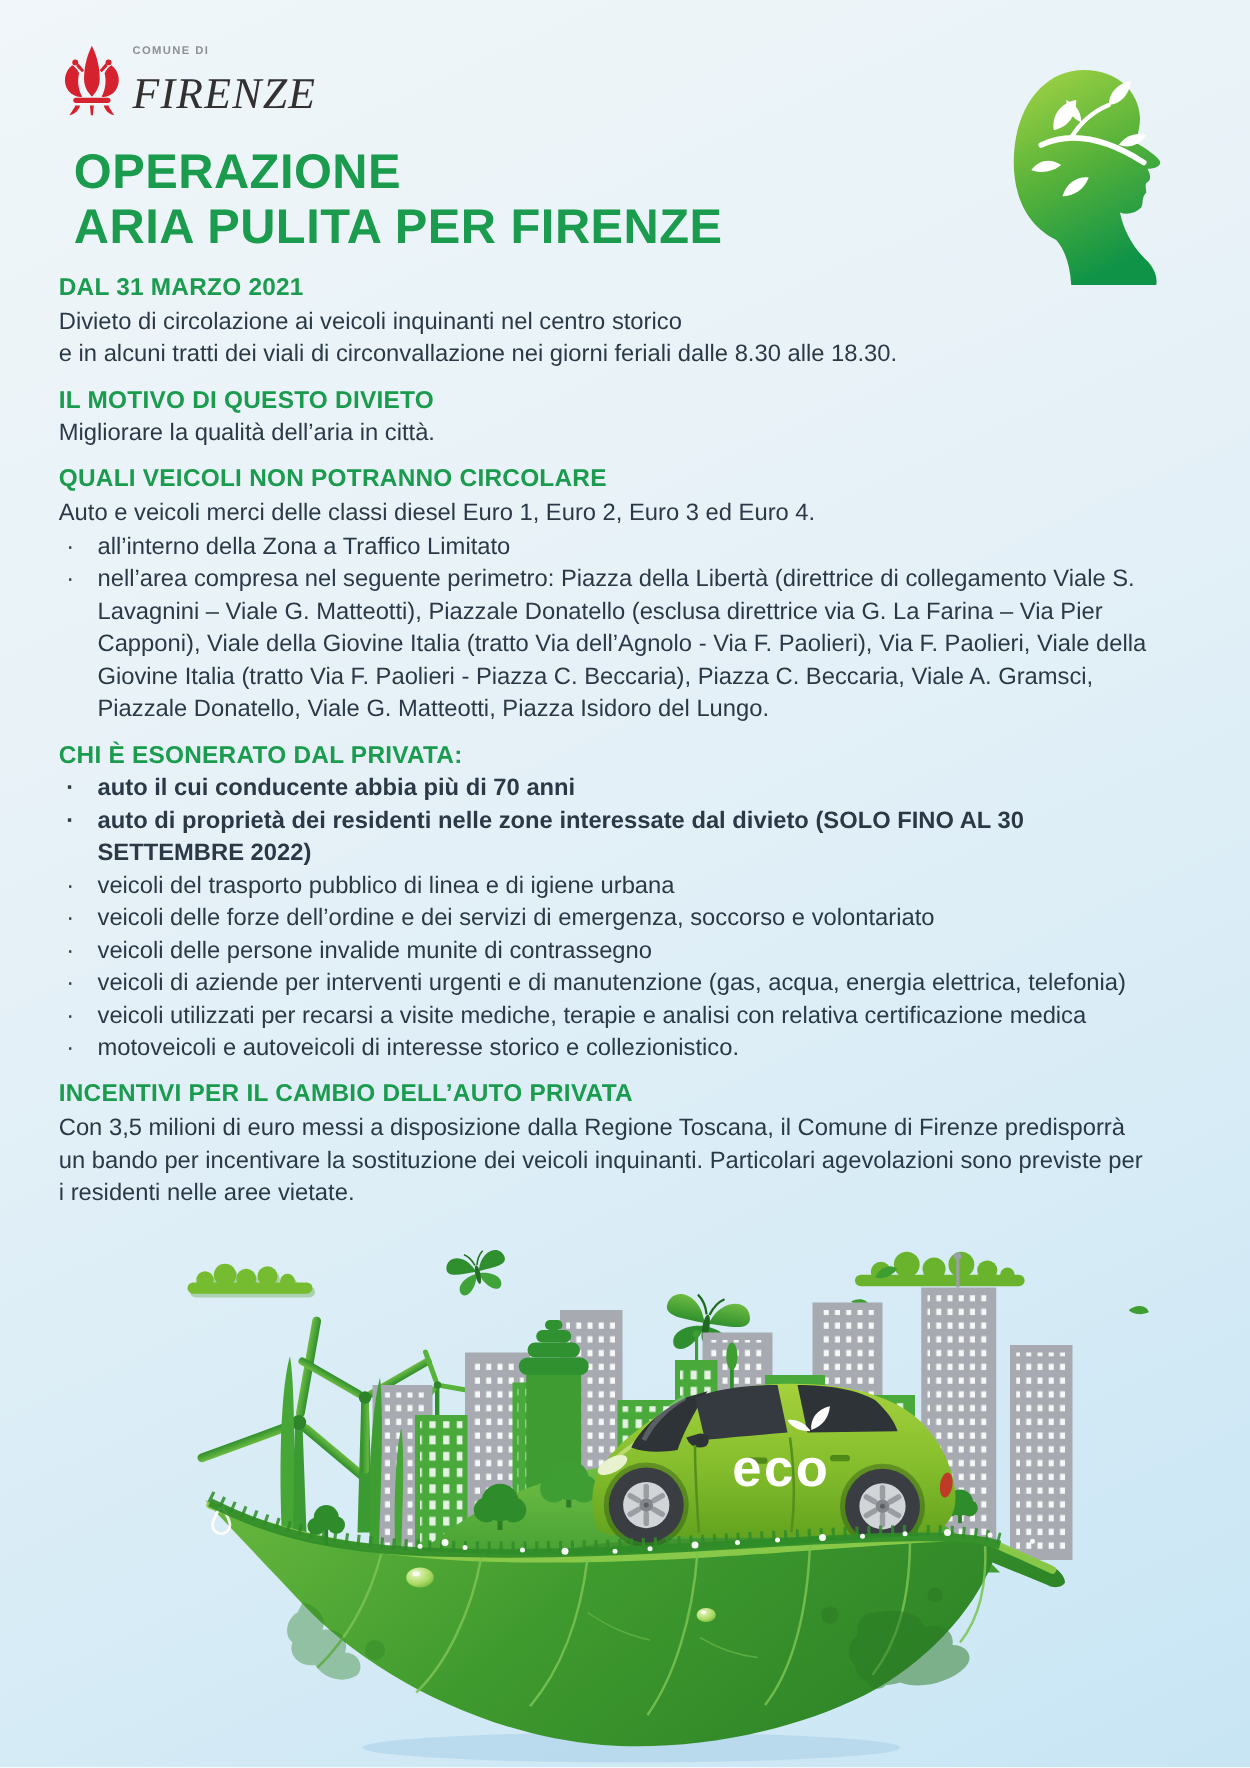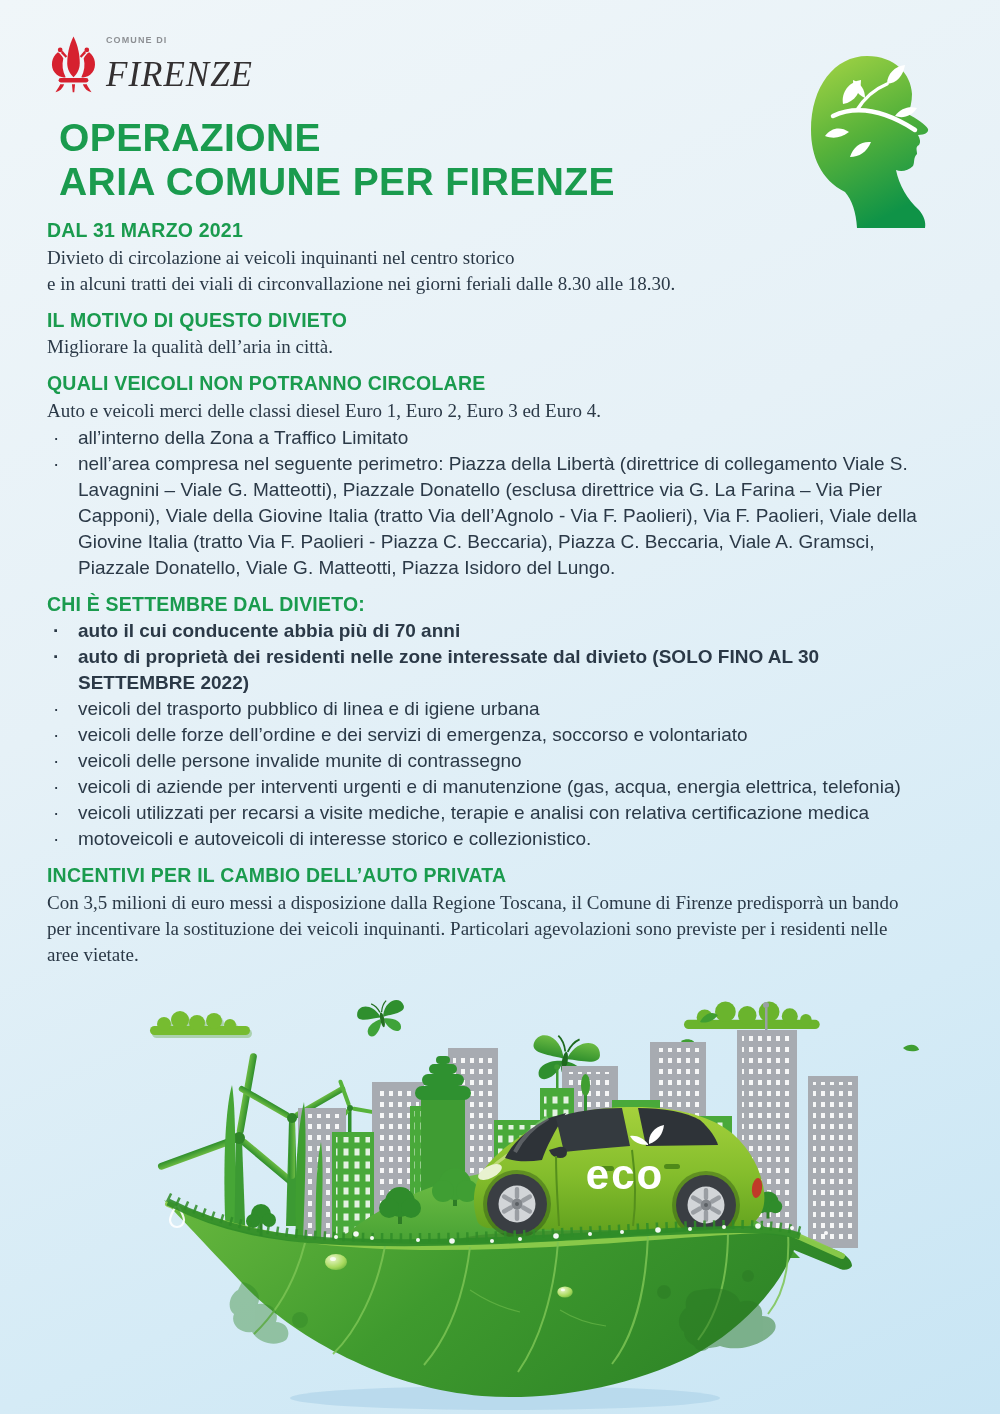--- a/index.html
+++ b/index.html
@@ -13,21 +13,21 @@
   
   .logo{position:absolute;left:50px;top:34px;display:flex;align-items:center;gap:9px;}
   .logo-text{display:flex;flex-direction:column;line-height:1;}
   .logo-comune{font-size:9px;letter-spacing:1.1px;color:#8d9094;font-weight:bold;margin-bottom:12px;}
   .logo-city{font-family:"Liberation Serif","DejaVu Serif",serif;font-size:35px;color:#333031;letter-spacing:1px;font-style:italic;}
   .head-icon{position:absolute;left:806px;top:52px;}
   
   .content{position:absolute;left:47px;top:116px;width:874px;}
   h1{margin:0 0 8px 12px;font-size:39px;line-height:1.12;font-weight:800;color:#1a9b4e;letter-spacing:.4px;}
   h2{margin:12px 0 3px 0;font-size:19.5px;line-height:1.15;font-weight:800;color:#1a9b4e;letter-spacing:.2px;}
-  p{margin:0;font-size:19px;line-height:1.37;color:#2b3947;font-family:Liberation Serif, serif;}
+  p{margin:0;font-size:19px;line-height:1.37;color:#2b3947;}
   .pline{display:block;}
   ul{margin:1px 0 0 0;padding:0;list-style:none;}
   li{position:relative;padding-left:31px;font-size:19px;line-height:1.37;color:#2b3947;}
   li::before{content:"\00B7";position:absolute;left:6px;top:0;color:#2b3947;}
   li.bold{font-weight:bold;}
   
   .illus{position:absolute;left:0;bottom:0;width:1000px;height:424px;display:block;}
 </style>
 </head>
 <body>
@@ -75,41 +75,41 @@
       <path d="M58,46 C50,42 46,36 46,28 C54,31 58,38 58,46 Z"></path>
       <path d="M42,80 C34,86 26,87 18,84 C24,76 33,74 42,80 Z"></path>
       <path d="M64,90 C60,100 52,105 43,105 C46,95 54,89 64,90 Z"></path>
       <path d="M88,64 C94,56 102,54 110,56 C105,64 96,67 88,64 Z"></path>
     </g>
   </svg>
 
   <div class="content">
     <h1>
       <span class="pline">OPERAZIONE</span>
-      <span class="pline">ARIA COMUNE PER FIRENZE</span>
+      <span class="pline">ARIA PULITA PER FIRENZE</span>
     </h1>
 
     <h2 style="margin-top:16px;">DAL 31 MARZO 2021</h2>
     <p>
       <span class="pline">Divieto di circolazione ai veicoli inquinanti nel centro storico</span>
       <span class="pline">e in alcuni tratti dei viali di circonvallazione nei giorni feriali dalle 8.30 alle 18.30.</span>
     </p>
 
     <h2>IL MOTIVO DI QUESTO DIVIETO</h2>
     <p>Migliorare la qualità dell’aria in città.</p>
 
     <h2>QUALI VEICOLI NON POTRANNO CIRCOLARE</h2>
     <p>Auto e veicoli merci delle classi diesel Euro 1, Euro 2, Euro 3 ed Euro 4.</p>
 
     <ul>
       <li>all’interno della Zona a Traffico Limitato</li>
       <li>nell’area compresa nel seguente perimetro: Piazza della Libertà (direttrice di collegamento Viale S. Lavagnini – Viale G. Matteotti), Piazzale Donatello (esclusa direttrice via G. La Farina – Via Pier Capponi), Viale della Giovine Italia (tratto Via dell’Agnolo - Via F. Paolieri), Via F. Paolieri, Viale della Giovine Italia (tratto Via F. Paolieri - Piazza C. Beccaria), Piazza C. Beccaria, Viale A. Gramsci, Piazzale Donatello, Viale G. Matteotti, Piazza Isidoro del Lungo.</li>
     </ul>
 
-    <h2>CHI È SETTEMBRE DAL DIVIETO:</h2>
+    <h2>CHI È ESONERATO DAL PRIVATA:</h2>
     <ul>
       <li class="bold">auto il cui conducente abbia più di 70 anni</li>
       <li class="bold">auto di proprietà dei residenti nelle zone interessate dal divieto (SOLO FINO AL 30 SETTEMBRE 2022)</li>
       <li>veicoli del trasporto pubblico di linea e di igiene urbana</li>
       <li>veicoli delle forze dell’ordine e dei servizi di emergenza, soccorso e volontariato</li>
       <li>veicoli delle persone invalide munite di contrassegno</li>
       <li>veicoli di aziende per interventi urgenti e di manutenzione (gas, acqua, energia elettrica, telefonia)</li>
       <li>veicoli utilizzati per recarsi a visite mediche, terapie e analisi con relativa certificazione medica</li>
       <li>motoveicoli e autoveicoli di interesse storico e collezionistico.</li>
     </ul>

